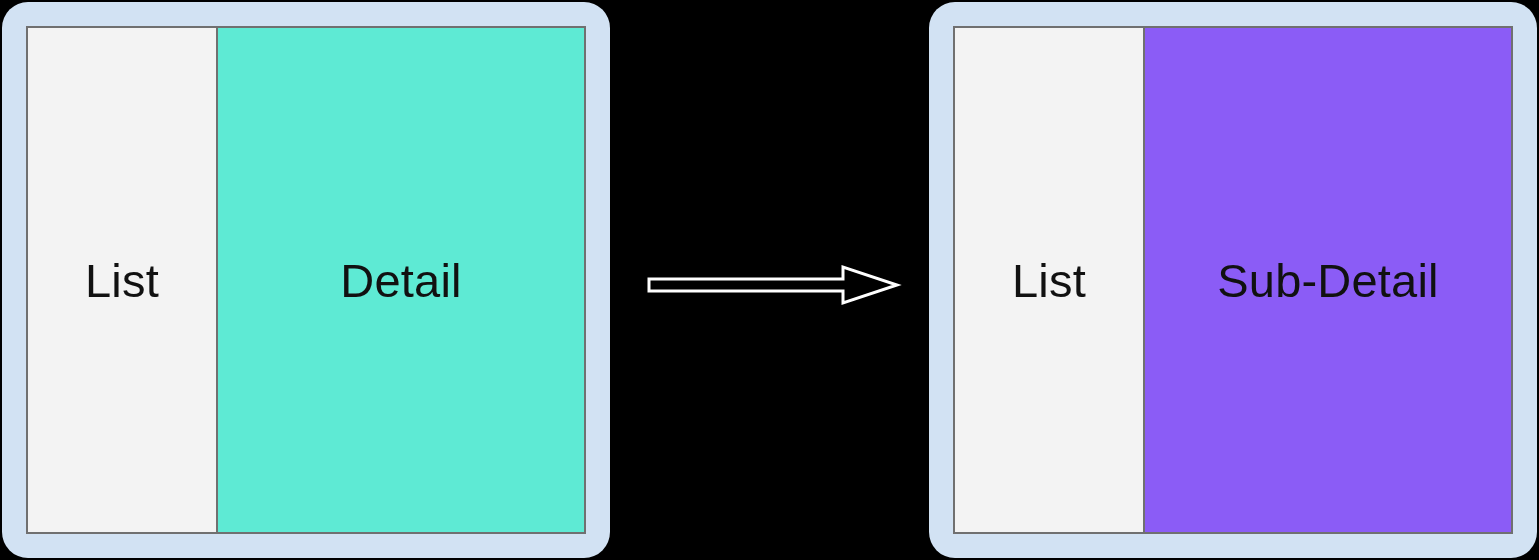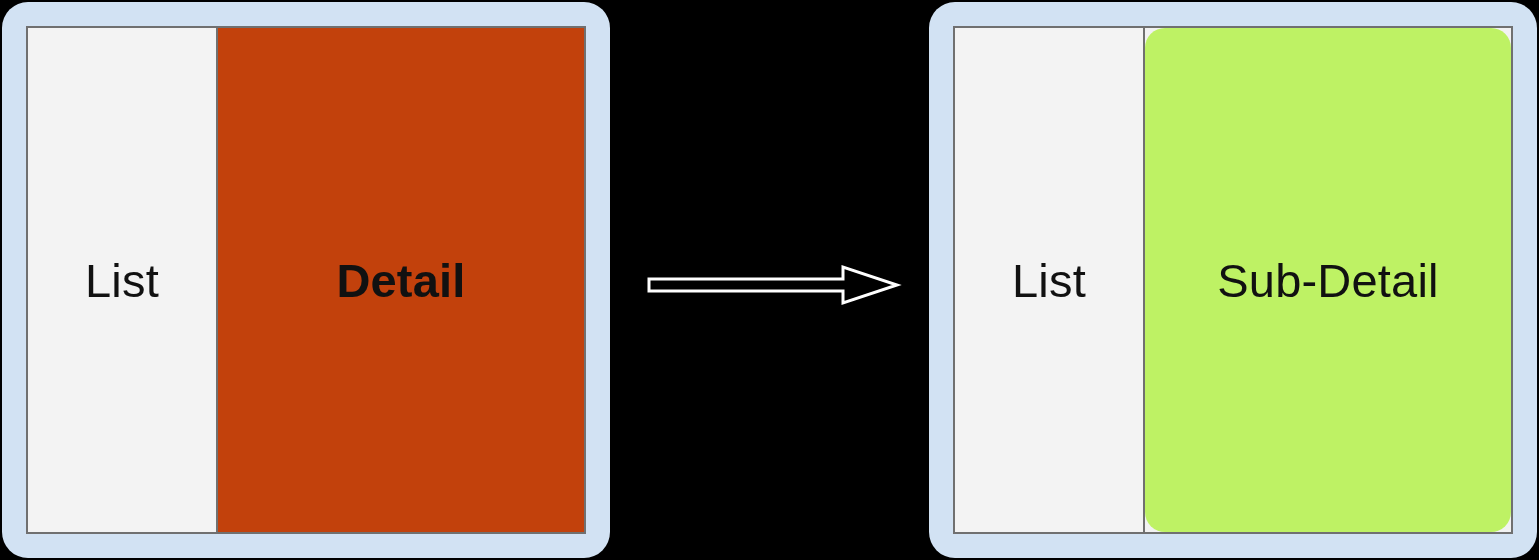--- a/index.html
+++ b/index.html
@@ -45,28 +45,26 @@
     font-size: 47px;
     line-height: 1;
     letter-spacing: 0.2px;
     white-space: nowrap;
   }
   .pane-list {
     background: #f3f3f3;
     border-right: 2px solid #707070;
   }
   .pane-detail {
-    background: #c2410c;
+    background: #5eead4;
     flex: 1 1 auto;
-    font-weight: bold;
   }
   .pane-subdetail {
-    background: #bef264;
+    background: #8b5cf6;
     flex: 1 1 auto;
-    border-radius: 20px;
   }
 
   
   #window-left   { left: 2px;  top: 2px; width: 608px; height: 556px; }
   #window-left .pane-list { width: 190px; }
 
   
   #window-right  { left: 929px; top: 2px; width: 608px; height: 556px; }
   #window-right .pane-list { width: 190px; }
 

